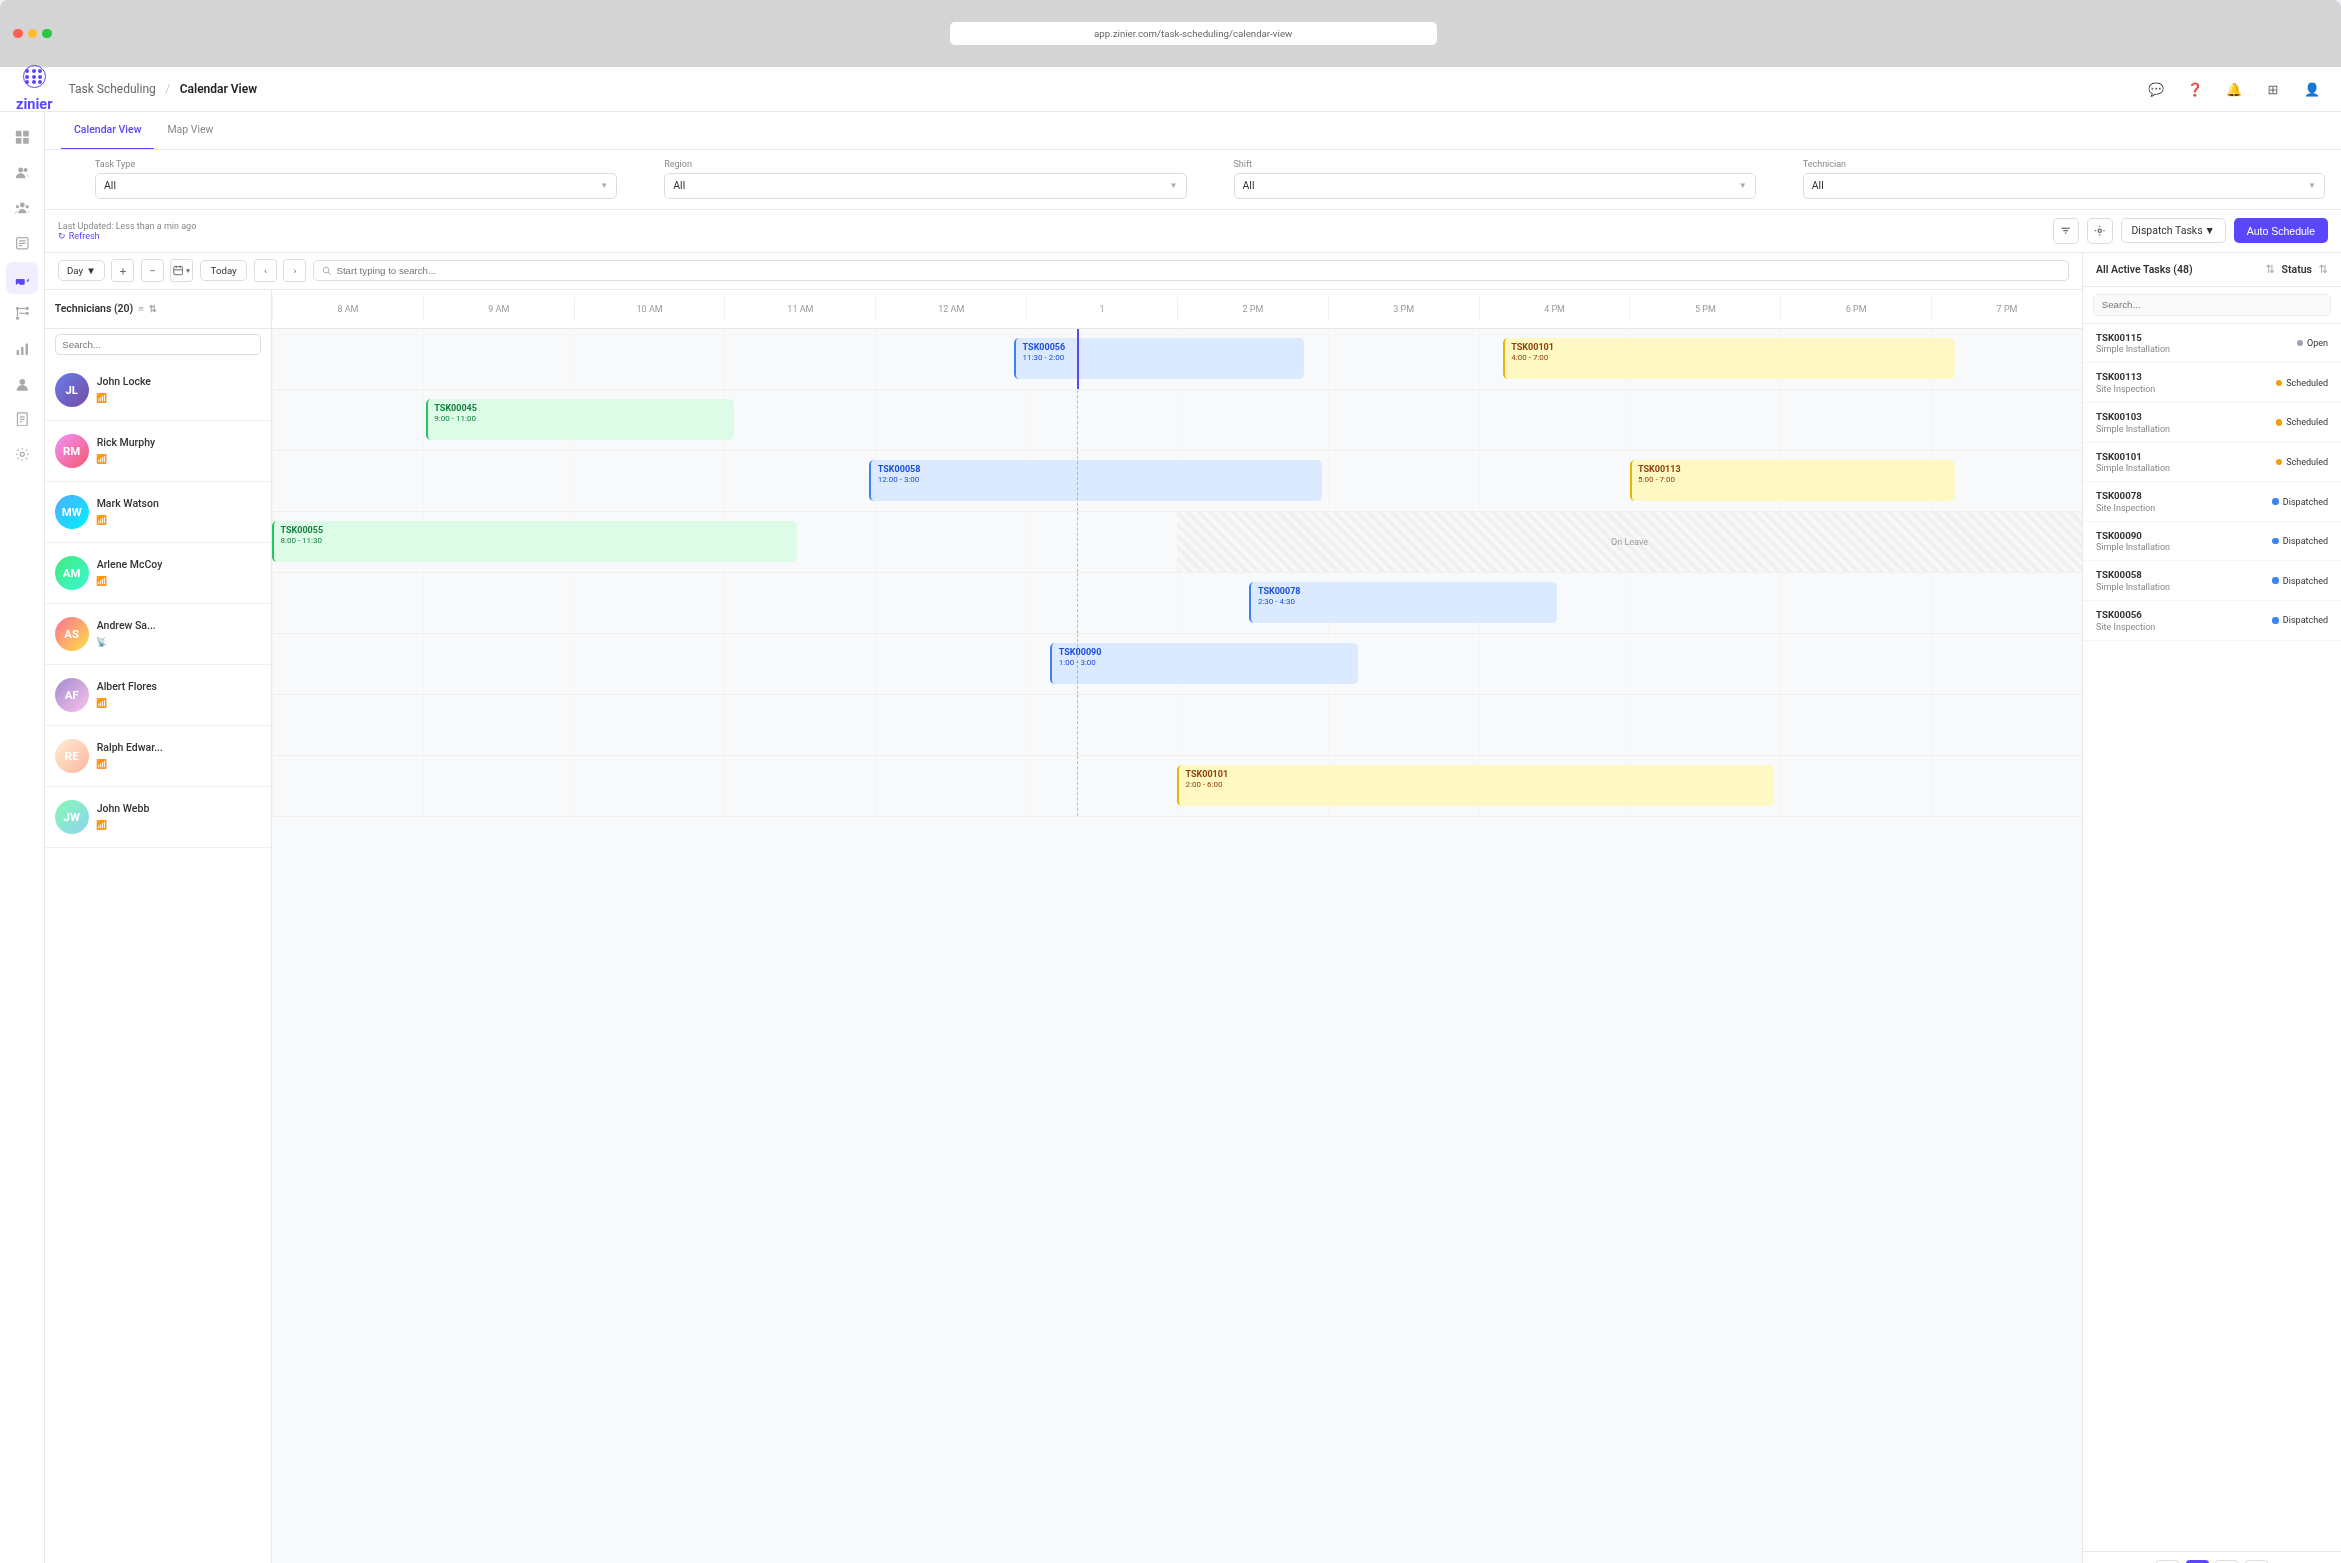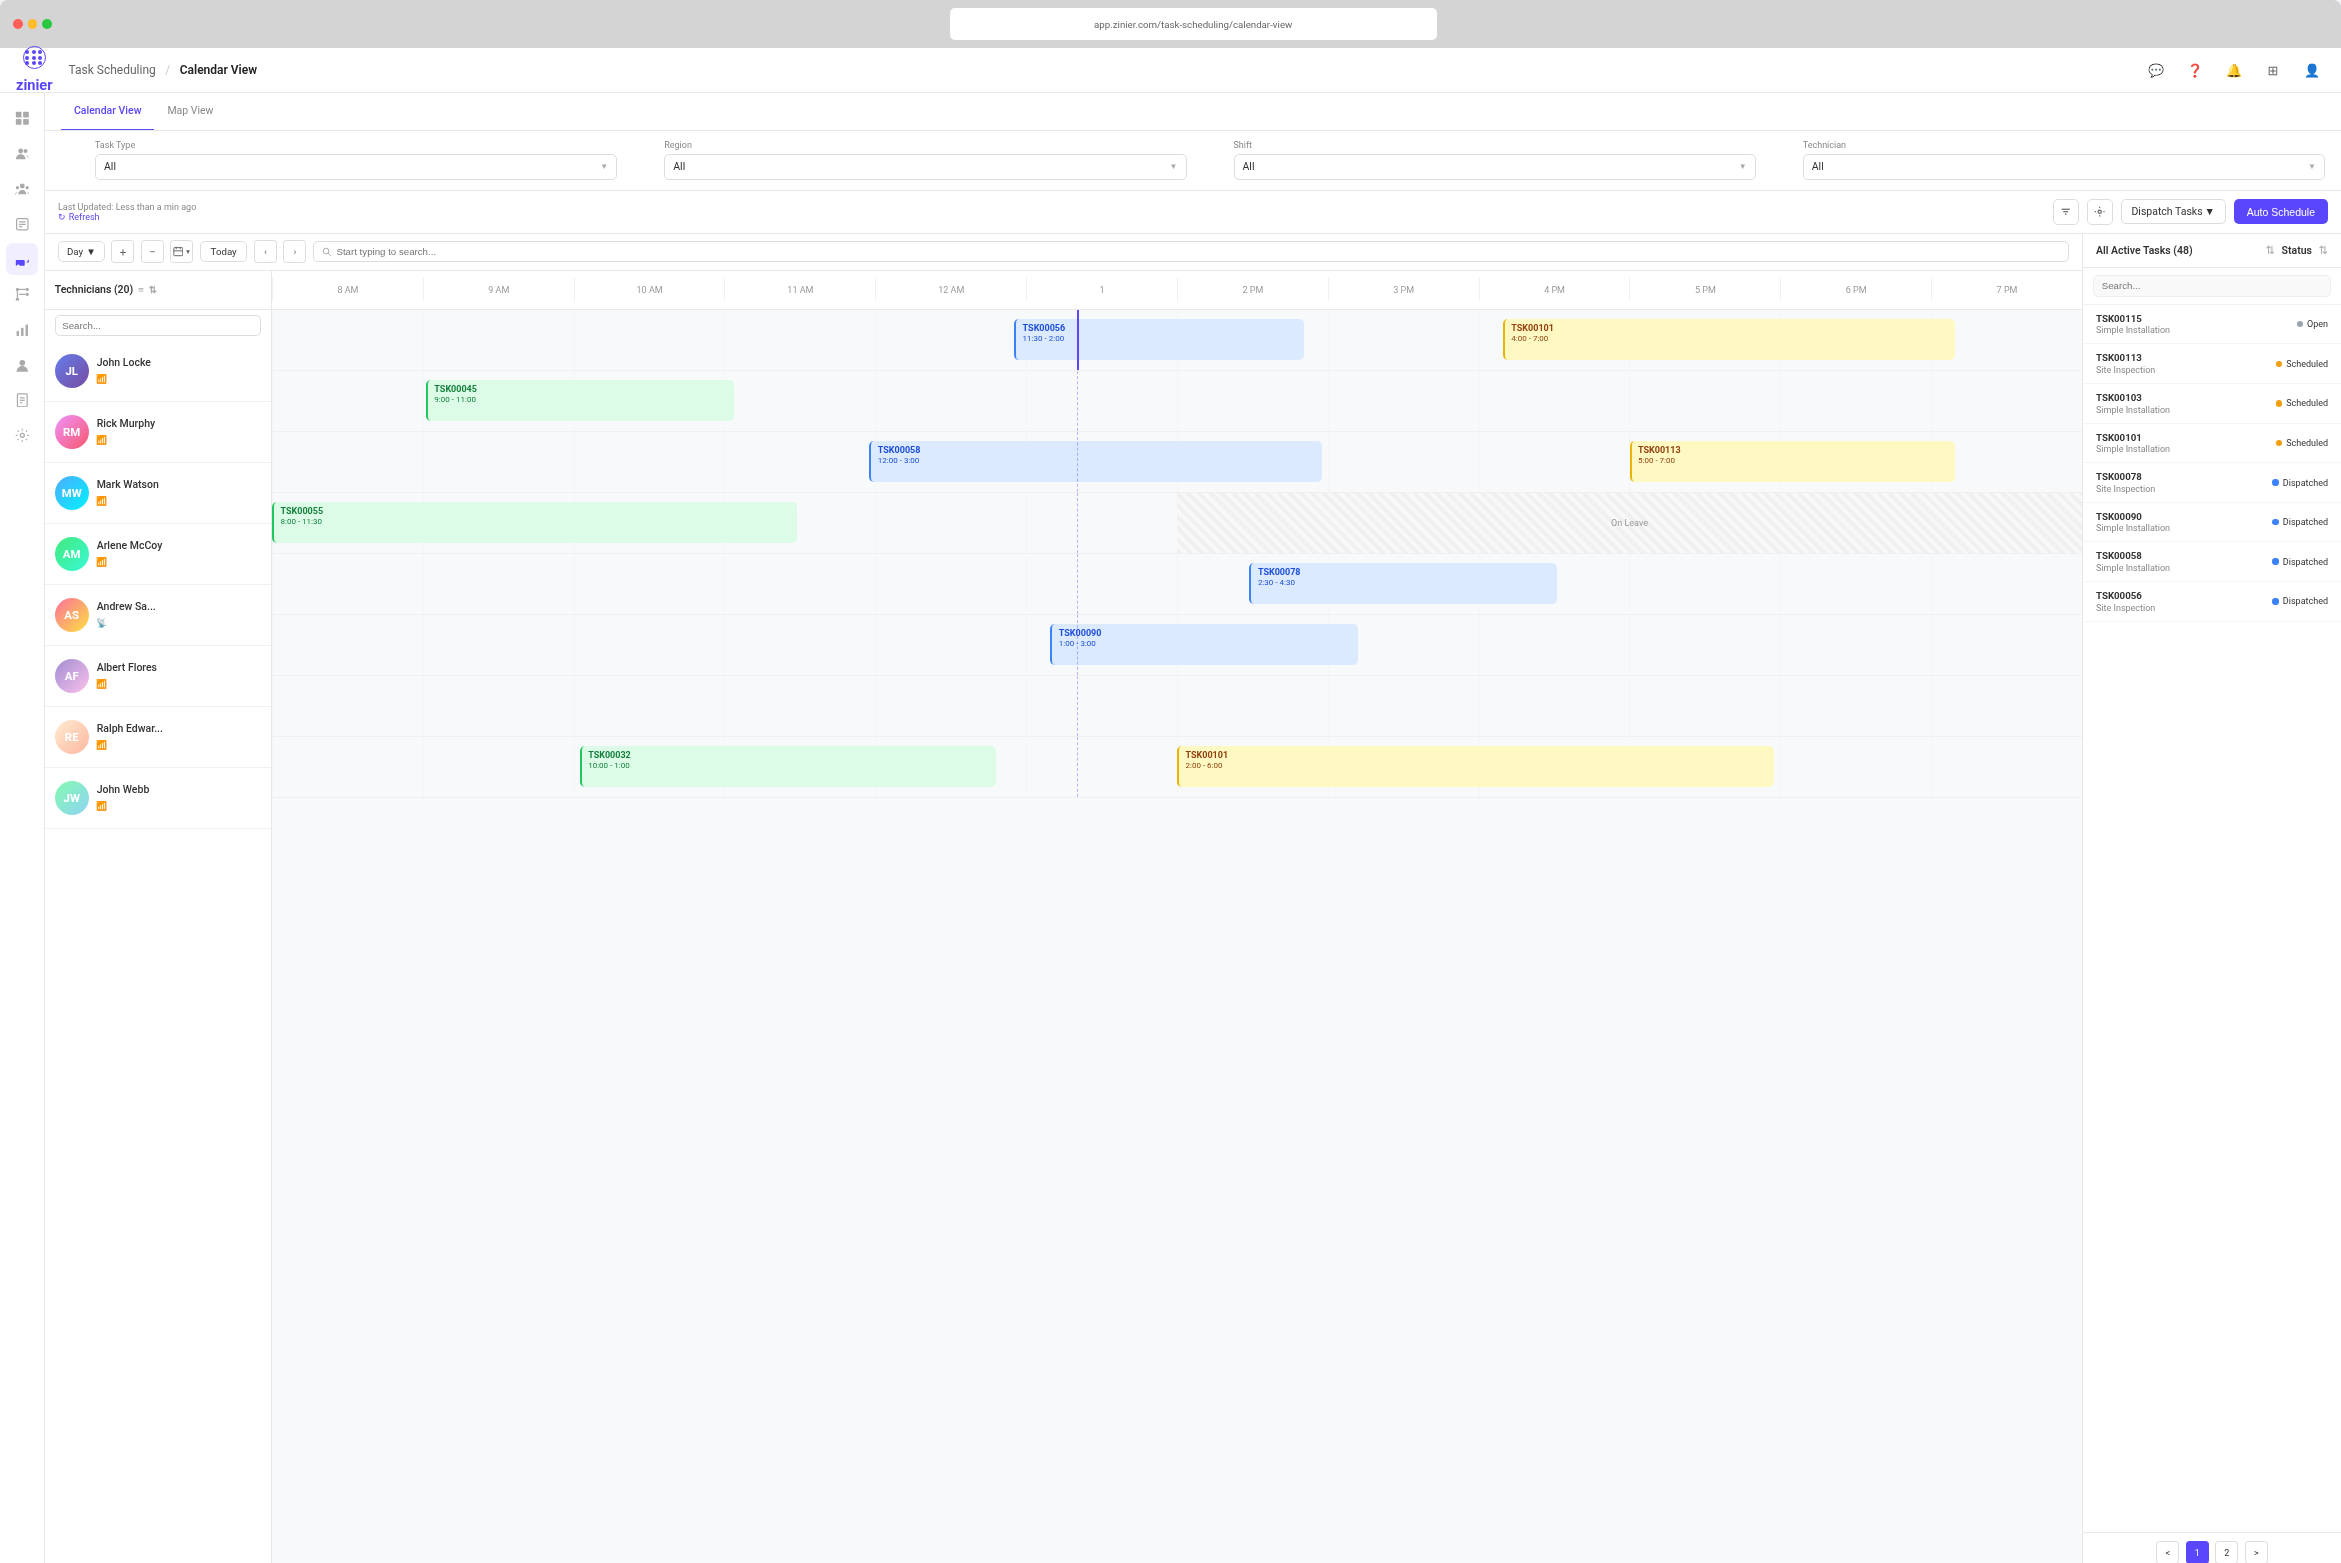--- a/index.html
+++ b/index.html
@@ -6,21 +6,21 @@
     body { font-family: -apple-system, BlinkMacSystemFont, 'Segoe UI', Roboto, sans-serif; background: #f0f2f5; font-size: 10.5px; color: #333; }
 
     
     .browser-chrome { background: #e8e8e8; border-radius: 8px; overflow: hidden; width: 100%; min-height: 100vh; }
     .browser-toolbar { background: #d4d4d4; padding: 8px 13px; display: flex; align-items: center; gap: 6.5px; }
     .browser-dots { display: flex; gap: 4.9px; }
     .browser-dot { width: 9.7px; height: 9.7px; border-radius: 50%; }
     .dot-red { background: #ff5f57; }
     .dot-yellow { background: #ffbd2e; }
     .dot-green { background: #28c840; }
-    .browser-addressbar { flex: 1; background: #fff; border-radius: 4.9px; height: 32px; display: flex; align-items: center; justify-content: center; color: #666; font-size: 9.7px; max-width: 487px; margin: 0 auto; }
+    .browser-addressbar { flex: 1; background: #fff; border-radius: 4.9px; height: 23px; display: flex; align-items: center; justify-content: center; color: #666; font-size: 9.7px; max-width: 487px; margin: 14px auto; }
 
     
     .app { background: #fff; display: flex; flex-direction: column; height: calc(100vh - 39px); }
 
     
     .topnav { height: 45px; border-bottom: 0.8px solid #e8e8e8; display: flex; align-items: center; padding: 0 16px; gap: 16px; }
     .logo { display: flex; align-items: center; gap: 6.5px; font-weight: 700; font-size: 14.6px; color: #5b47fb; flex-direction: column; }
     .logo-icon { width: 23px; height: 23px; border: 1.6px solid #5b47fb; border-radius: 50%; display: flex; align-items: center; justify-content: center; }
     .logo-dots { display: grid; grid-template-columns: repeat(3,4.9px); gap: 1.6px; }
     .logo-dot { width: 4px; height: 4px; border-radius: 50%; background: #5b47fb; }
@@ -656,24 +656,20 @@
                     <div class="grid-cell"></div>
                     <div class="grid-cell"></div>
                     <div class="grid-cell"></div>
                     <div class="grid-cell"></div>
                     <div class="grid-cell"></div>
                     <div class="grid-cell"></div>
                     <div class="grid-cell"></div>
                     <div class="grid-cell"></div>
                     <div class="grid-cell"></div>
 
-                    <div class="task-block green" style="left:17%;width:23%;">
-                      <div class="task-id">TSK00032</div>
-                      <div class="task-time">10:00 - 1:00</div>
-                    </div>
 
                     <div class="task-block yellow" style="left:50%;width:33%;">
                       <div class="task-id">TSK00101</div>
                       <div class="task-time">2:00 - 6:00</div>
                     </div>
                     <div style="position:absolute;top:0;bottom:0;left:44.5%;border-left:0.8px dashed rgba(91,71,251,0.4);z-index:4;"></div>
                   </div>
 
                 </div>
               </div>

